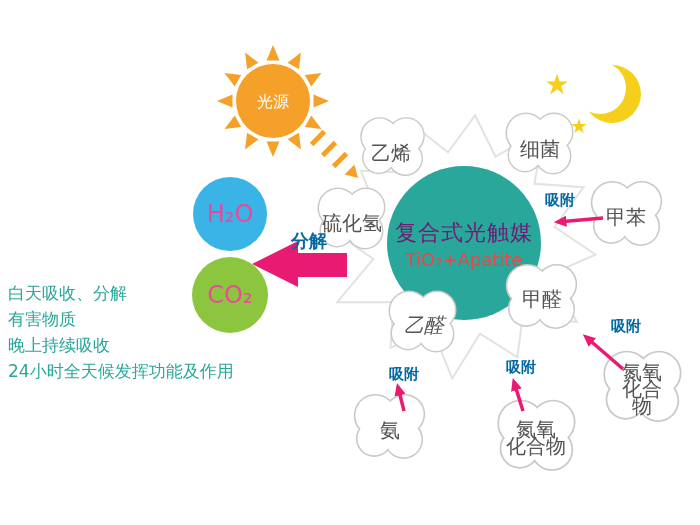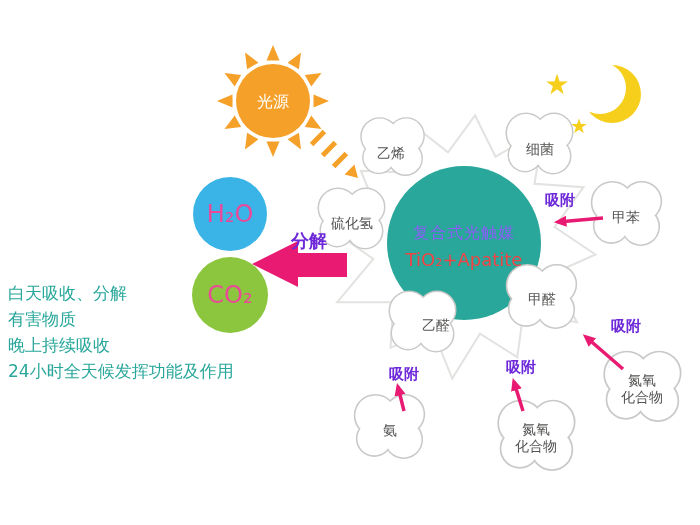--- a/index.html
+++ b/index.html
@@ -4,25 +4,25 @@
 <style>
   html,body{margin:0;padding:0;background:#ffffff;}
   .canvas{
     position:relative;width:700px;height:505px;background:#ffffff;overflow:hidden;
     font-family:"DejaVu Sans","Liberation Sans",sans-serif;
   }
   .canvas > svg{position:absolute;left:0;top:0;}
   .lbl{
     position:absolute;transform:translate(-50%,-50%);
     white-space:pre-line;text-align:center;
-    color:#555453;font-size:14px;line-height:17px;
+    color:#555453;font-size:20px;line-height:17px;
   }
-  .lbl-pink{color:#6d28d9;font-weight:bold;font-size:15px;}
+  .lbl-pink{color:#0369a1;font-weight:bold;font-size:15px;}
   .sun-lbl{color:#ffffff;font-size:16px;}
-  .center-l1{color:#8b5cf6;font-size:16px;letter-spacing:1px;}
+  .center-l1{color:#701a75;font-size:22px;letter-spacing:1px;}
   .center-l2{color:#ef4444;font-size:18px;}
   .prod-lbl{color:#ec4899;font-size:24px;}
   .star{position:absolute;transform:translate(-50%,-50%);color:#f6cf1c;}
   .desc{position:absolute;left:8px;top:280px;color:#2aa79b;font-size:17px;line-height:26px;}
   .desc div{white-space:nowrap;}
 </style>
 </head>
 <body>
 
 <div class="canvas">
@@ -208,21 +208,21 @@
   <div class="lbl lbl-pink" style="left:560px;top:200px;">吸附</div>
   <div class="lbl lbl-pink" style="left:626px;top:326px;">吸附</div>
   <div class="lbl lbl-pink" style="left:521px;top:367px;">吸附</div>
   <div class="lbl lbl-pink" style="left:404px;top:374px;">吸附</div>
 
   <div class="lbl" style="left:391px;top:153px;">乙烯</div>
   <div class="lbl" style="left:540px;top:149px;">细菌</div>
   <div class="lbl" style="left:352px;top:223px;">硫化氢</div>
   <div class="lbl" style="left:626px;top:217px;">甲苯</div>
   <div class="lbl" style="left:542px;top:299px;">甲醛</div>
-  <div class="lbl" style="left:436px;top:325px;">乙醛</div>
+  <div class="lbl" style="left:424px;top:325px;font-style:italic;">乙醛</div>
   <div class="lbl" style="left:390px;top:430px;">氨</div>
   <div class="lbl" style="left:536px;top:438px;">氮氧
 化合物</div>
   <div class="lbl" style="left:642px;top:389px;">氮氧
 化合物</div>
 
   <div class="desc">
     <div>白天吸收、分解</div>
     <div>有害物质</div>
     <div>晚上持续吸收</div>

